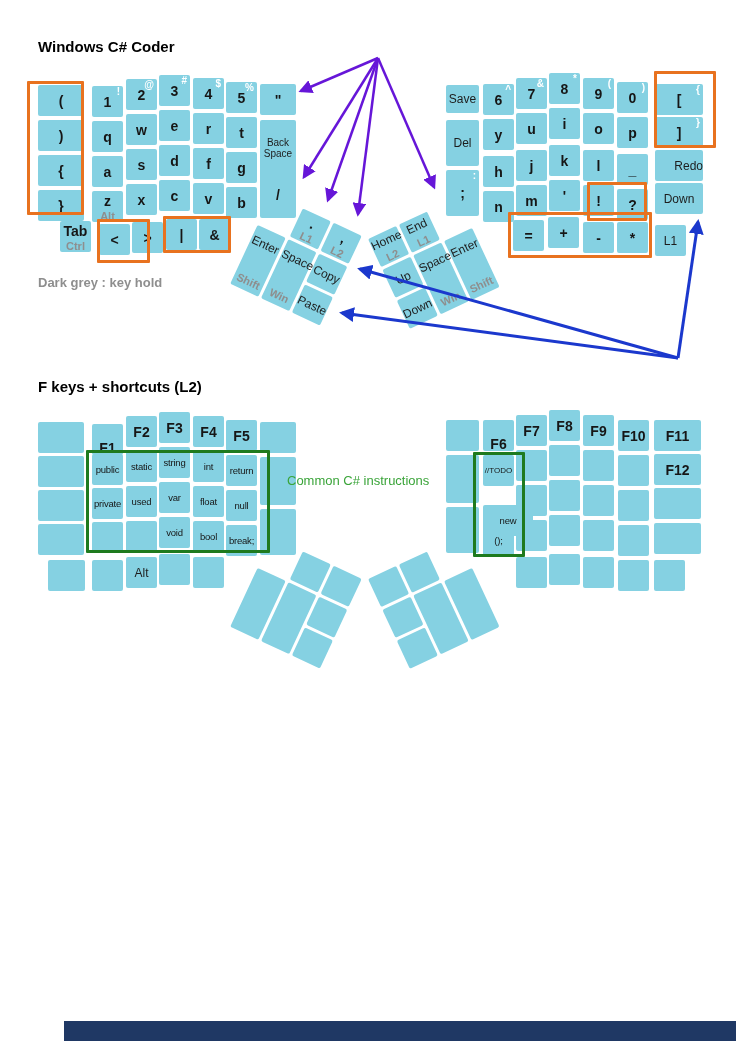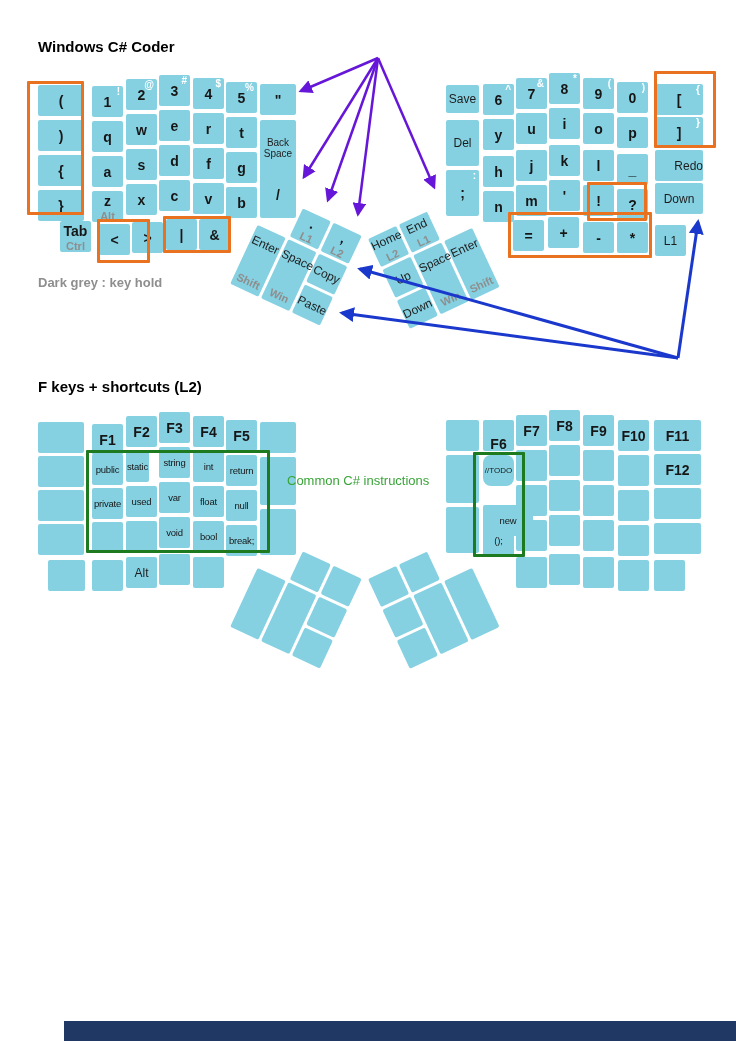--- a/index.html
+++ b/index.html
@@ -308,34 +308,34 @@
       </div>
       <div class="key word big hs" style="left: 68px; top: 34px; width: 31px; height: 65px;">
         <span class="main">Enter</span>
         <span class="sub">Shift</span>
       </div>
     </div>
     <div class="key" style="left: 38px; top: 422px; width: 46px; height: 31px;"></div>
     <div class="key" style="left: 38px; top: 456px; width: 46px; height: 31px;"></div>
     <div class="key" style="left: 38px; top: 490px; width: 46px; height: 31px;"></div>
     <div class="key" style="left: 38px; top: 524px; width: 46px; height: 31px;"></div>
-    <div class="key" style="left: 92px; top: 424px; width: 31px; height: 31px;">
+    <div class="key" style="left: 92px; top: 424px; width: 31px; height: 31px; justify-content: flex-end;">
       <span class="main">F1</span>
     </div>
     <div class="key code" style="left: 92px; top: 454px; width: 31px; height: 31px;">
       <span class="main">public</span>
     </div>
     <div class="key code" style="left: 92px; top: 488px; width: 31px; height: 31px;">
       <span class="main">private</span>
     </div>
     <div class="key" style="left: 92px; top: 522px; width: 31px; height: 31px;"></div>
     <div class="key" style="left: 126px; top: 416px; width: 31px; height: 31px;">
       <span class="main">F2</span>
     </div>
-    <div class="key code" style="left: 126px; top: 451px; width: 23px; height: 31px;">
+    <div class="key code" style="left: 126px; top: 451px; width: 31px; height: 31px;">
       <span class="main">static</span>
     </div>
     <div class="key code" style="left: 126px; top: 486px; width: 31px; height: 31px;">
       <span class="main">used</span>
     </div>
     <div class="key" style="left: 126px; top: 521px; width: 31px; height: 31px;"></div>
     <div class="key" style="left: 159px; top: 412px; width: 31px; height: 31px;">
       <span class="main">F3</span>
     </div>
     <div class="key code" style="left: 159px; top: 447px; width: 31px; height: 31px;">
@@ -380,21 +380,21 @@
       <span class="main">Alt</span>
     </div>
     <div class="key" style="left: 159px; top: 554px; width: 31px; height: 31px;"></div>
     <div class="key" style="left: 193px; top: 557px; width: 31px; height: 31px;"></div>
     <div class="key" style="left: 446px; top: 420px; width: 33px; height: 31px;"></div>
     <div class="key" style="left: 446px; top: 455px; width: 33px; height: 48px;"></div>
     <div class="key" style="left: 446px; top: 507px; width: 33px; height: 46px;"></div>
     <div class="key" style="left: 483px; top: 420px; width: 31px; height: 31px; justify-content: flex-end;">
       <span class="main">F6</span>
     </div>
-    <div class="key codesm" style="left: 483px; top: 455px; width: 31px; height: 31px; border-radius: 8px;">
+    <div class="key codesm" style="left: 483px; top: 455px; width: 31px; height: 31px;">
       <span class="main">//TODO</span>
     </div>
     <div class="key code" style="left: 483px; top: 505px; width: 50px; height: 31px;">
       <span class="main">new</span>
     </div>
     <div class="key code" style="left: 483px; top: 525px; width: 31px; height: 31px;">
       <span class="main">();</span>
     </div>
     <div class="key" style="left: 516px; top: 415px; width: 31px; height: 31px;">
       <span class="main">F7</span>

